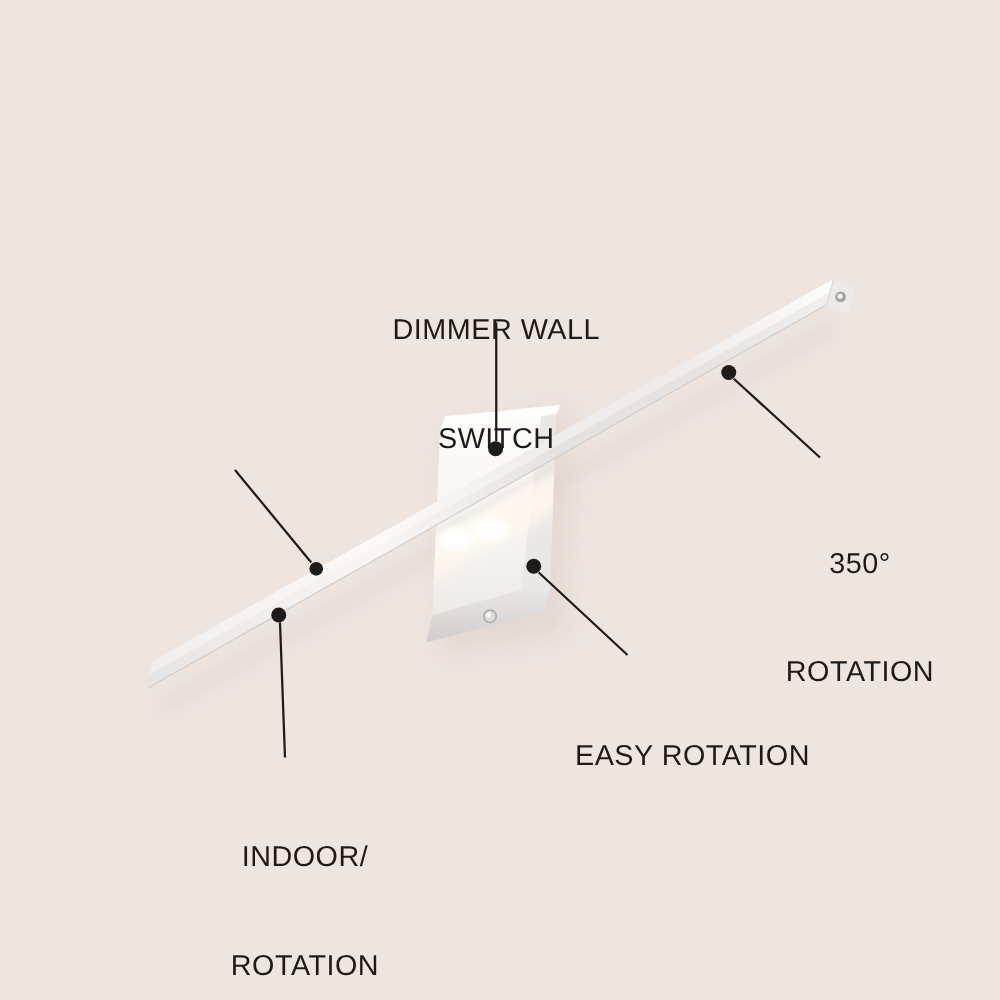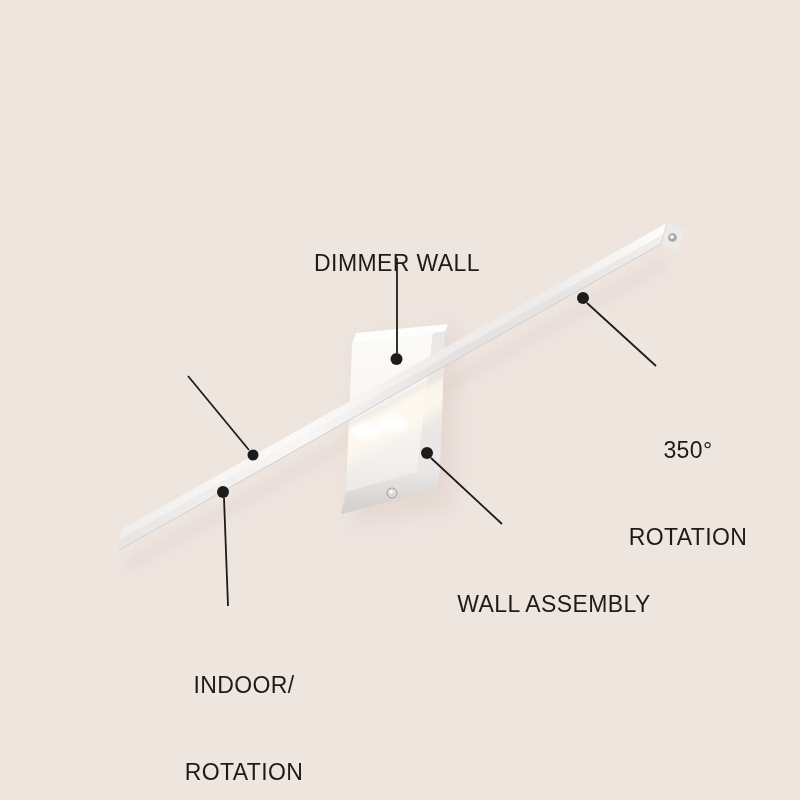--- a/index.html
+++ b/index.html
@@ -113,30 +113,31 @@
       <line class="callout-line" x1="431" y1="458" x2="502" y2="524"></line>
       <circle class="callout-dot" cx="427" cy="453" r="6"></circle>
 
       <line class="callout-line" x1="224" y1="498" x2="228" y2="606"></line>
       <circle class="callout-dot" cx="223" cy="492" r="6"></circle>
     </g>
   </svg>
 
   <div class="feature-label" style="left:267px; top:191px; width:260px;">
     <span>DIMMER WALL</span>
+    <span>SWITCH</span>
   </div>
 
 
   <div class="feature-label" style="left:558px; top:378px; width:260px;">
     <span>350°</span>
     <span>ROTATION</span>
   </div>
 
   <div class="feature-label" style="left:414px; top:532px; width:280px;">
-    <span>WALL ASSEMBLY</span>
+    <span>EASY ROTATION</span>
     <span></span>
   </div>
 
   <div class="feature-label" style="left:114px; top:613px; width:260px;">
     <span>INDOOR/</span>
     <span>ROTATION</span>
   </div>
 
 </div>
 

